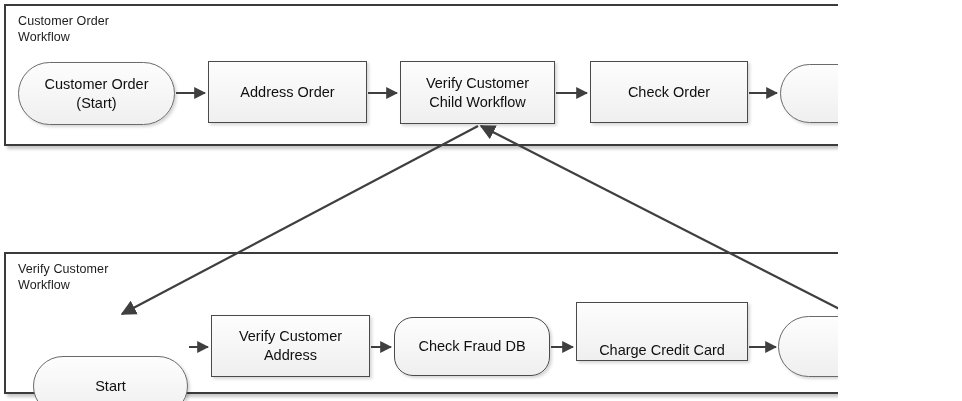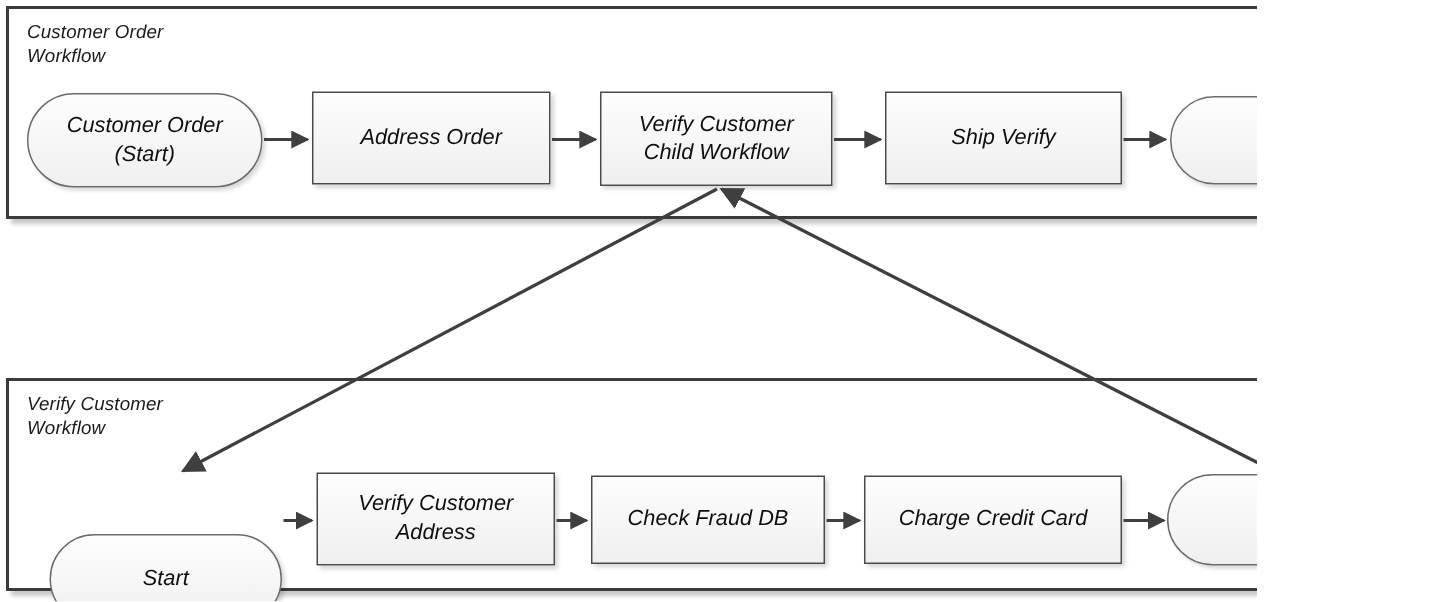--- a/index.html
+++ b/index.html
@@ -10,21 +10,20 @@
   }
   body {
     font-family: "Liberation Sans", "DejaVu Sans", sans-serif;
   }
   #canvas {
     position: relative;
     width: 838px;
     height: 401px;
     background: #ffffff;
     overflow: hidden;
-    font-style: italic;
   }
   .container-box {
     position: absolute;
     background: #ffffff;
     border: 2px solid #3b3b3b;
     box-shadow: 3px 3px 3px rgba(0,0,0,0.22);
     box-sizing: border-box;
   }
   #container-customer-order {
     left: 4px;
@@ -99,46 +98,46 @@
   <div class="node process" style="left:208px; top:61px; width:159px; height:62px;">
     <span>Address Order</span>
   </div>
 
   <div class="node process" style="left:400px; top:61px; width:155px; height:63px;">
     <span>Verify Customer
 Child Workflow</span>
   </div>
 
   <div class="node process" style="left:590px; top:61px; width:158px; height:62px;">
-    <span>Ship Verify</span>
+    <span>Check Order</span>
   </div>
 
   <div class="node terminator" style="left:780px; top:64px; width:155px; height:59px;">
     <span>End</span>
   </div>
 
   <div class="container-box" id="container-verify-customer">
     <div class="container-label">Verify Customer
 Workflow</div>
   </div>
 
   <div class="node terminator" style="left:33px; top:316px; width:155px; height:60px;margin-top:40px;">
     <span>Start</span>
   </div>
 
   <div class="node process" style="left:211px; top:315px; width:159px; height:62px;">
     <span>Verify Customer
 Address</span>
   </div>
 
-  <div class="node process" style="left:394px; top:317px; width:156px; height:59px;">
+  <div class="node process" style="left:394px; top:317px; width:156px; height:59px;border-radius:19px;">
     <span>Check Fraud DB</span>
   </div>
 
-  <div class="node process" style="left:576px; top:317px; width:172px; height:59px;">
+  <div class="node process" style="left:576px; top:302px; width:172px; height:59px;align-items:flex-end;">
     <span>Charge Credit Card</span>
   </div>
 
   <div class="node terminator" style="left:778px; top:316px; width:157px; height:61px;">
     <span>End</span>
   </div>
 
   <svg class="links" viewBox="0 0 962 401" xmlns="http://www.w3.org/2000/svg">
     <defs>
       <marker id="arrow-sm" viewBox="0 0 10 10" refX="9" refY="5" markerWidth="6" markerHeight="6" orient="auto-start-reverse">

